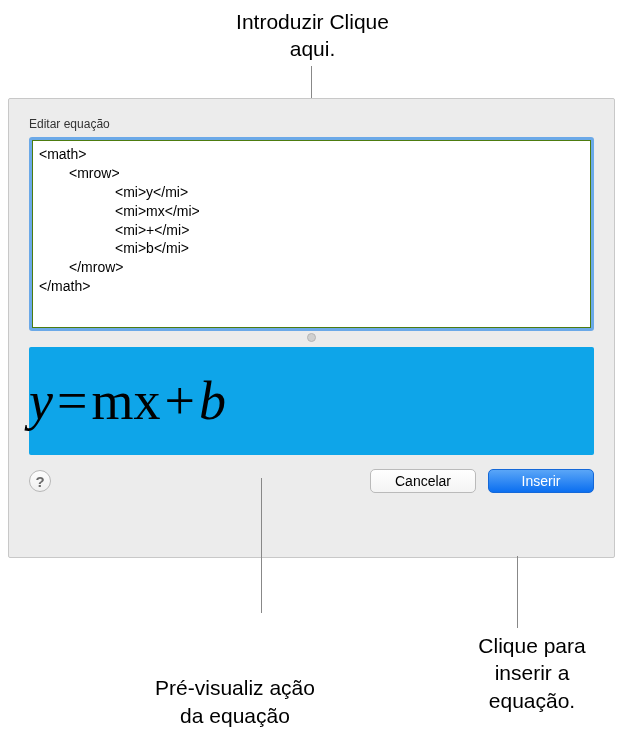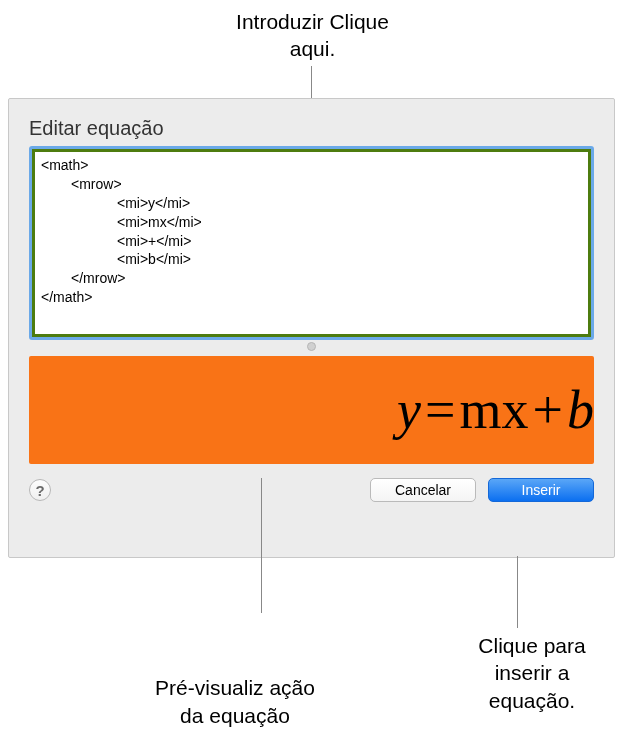--- a/index.html
+++ b/index.html
@@ -64,34 +64,34 @@
       top: 98px;
       left: 8px;
       width: 607px;
       height: 460px;
       background: #ececec;
       border: 1px solid #c8c8c8;
       border-radius: 2px;
       padding: 18px 20px 16px 20px;
     }
     .dialog-title {
-      font-size: 20px;
+      font-size: 12px;
       color: #333;
       margin-bottom: 6px;
     }
     .textarea-wrapper {
       position: relative;
       border: 3px solid #6ba9e8;
       border-radius: 3px;
       background: #fff;
       height: 194px;
       overflow: hidden;
     }
     .textarea-inner {
-      border: 3px solid #4d7c0f;
+      border: 1px solid #4d7c0f;
       height: 100%;
       padding: 4px 6px;
       font-family: "Helvetica Neue", Arial, sans-serif;
       font-size: 14px;
       line-height: 1.35;
       color: #000;
       white-space: pre;
       overflow-y: auto;
     }
     .textarea-inner::-webkit-scrollbar {
@@ -116,24 +116,24 @@
       align-items: center;
     }
     .resize-dot {
       width: 9px;
       height: 9px;
       background: #d0d0d0;
       border-radius: 50%;
       border: 1px solid #b5b5b5;
     }
     .preview {
-      background: #f97316;
+      background: #0ea5e9;
       height: 108px;
       display: flex;
-      justify-content: flex-end;
+      justify-content: flex-start;
       align-items: center;
       border-radius: 2px;
     }
     .equation {
       font-family: "Times New Roman", Georgia, serif;
       font-size: 54px;
       color: #000;
     }
     .equation .italic {
       font-style: italic;

